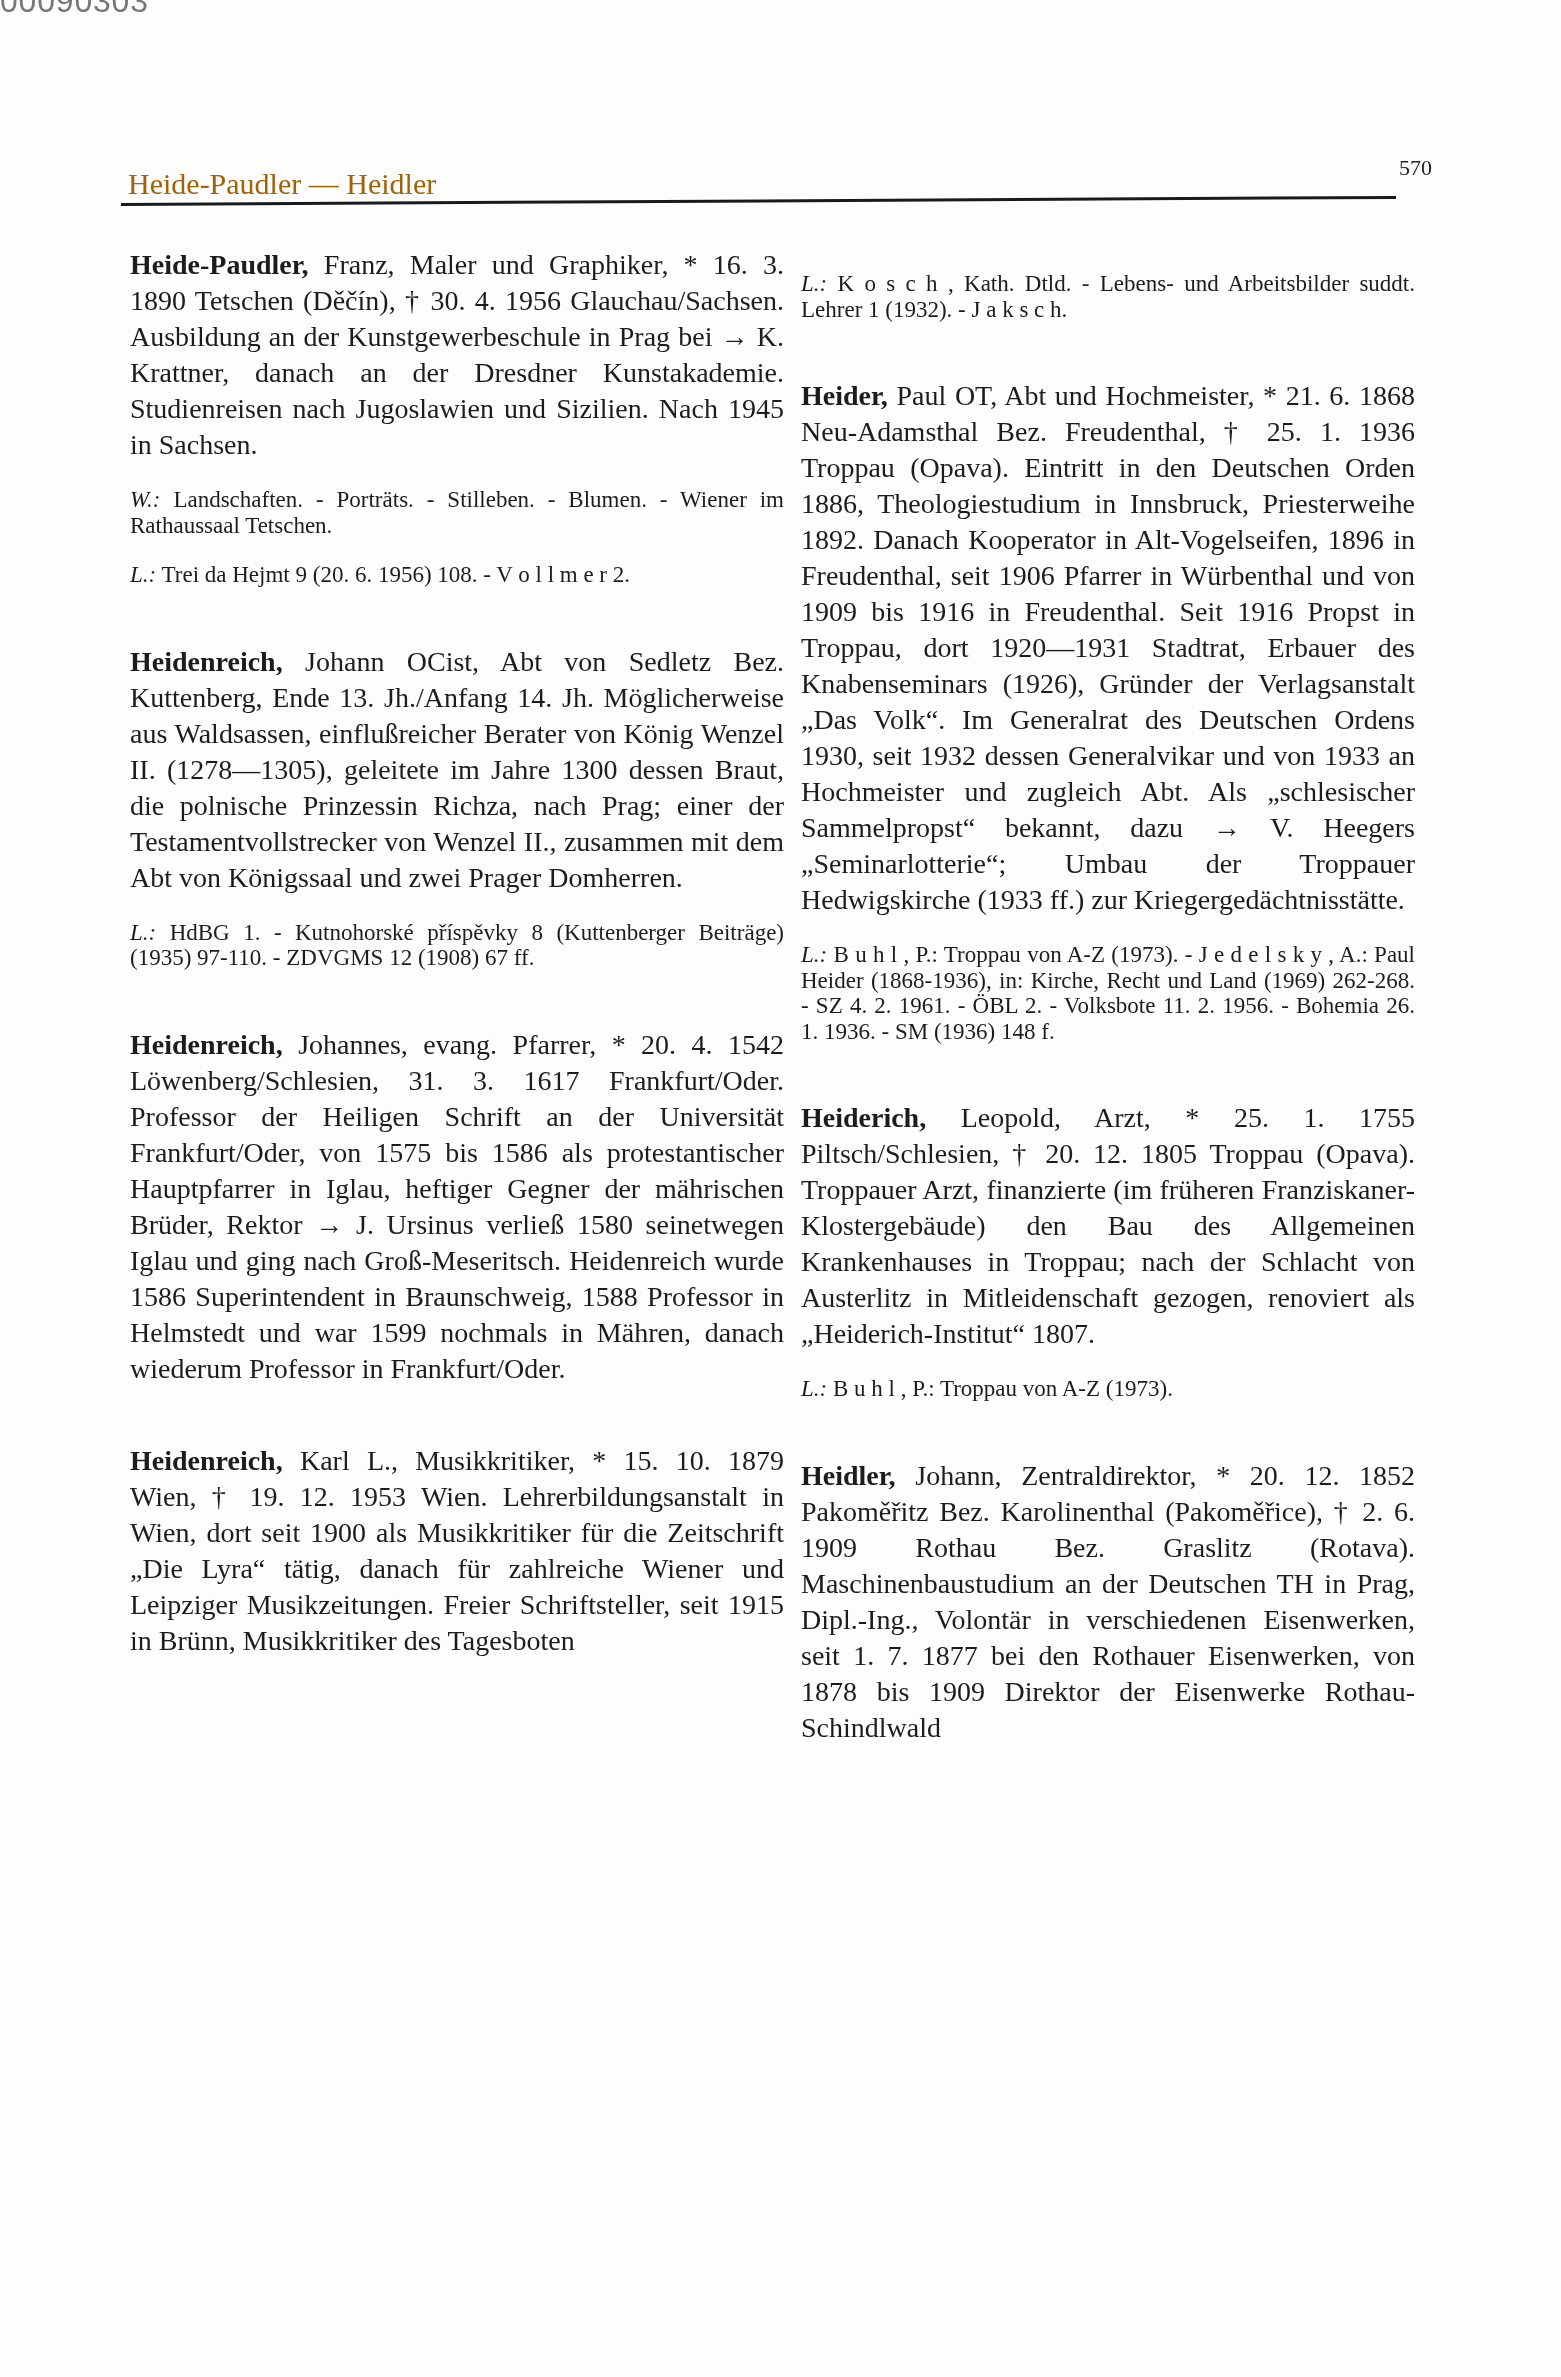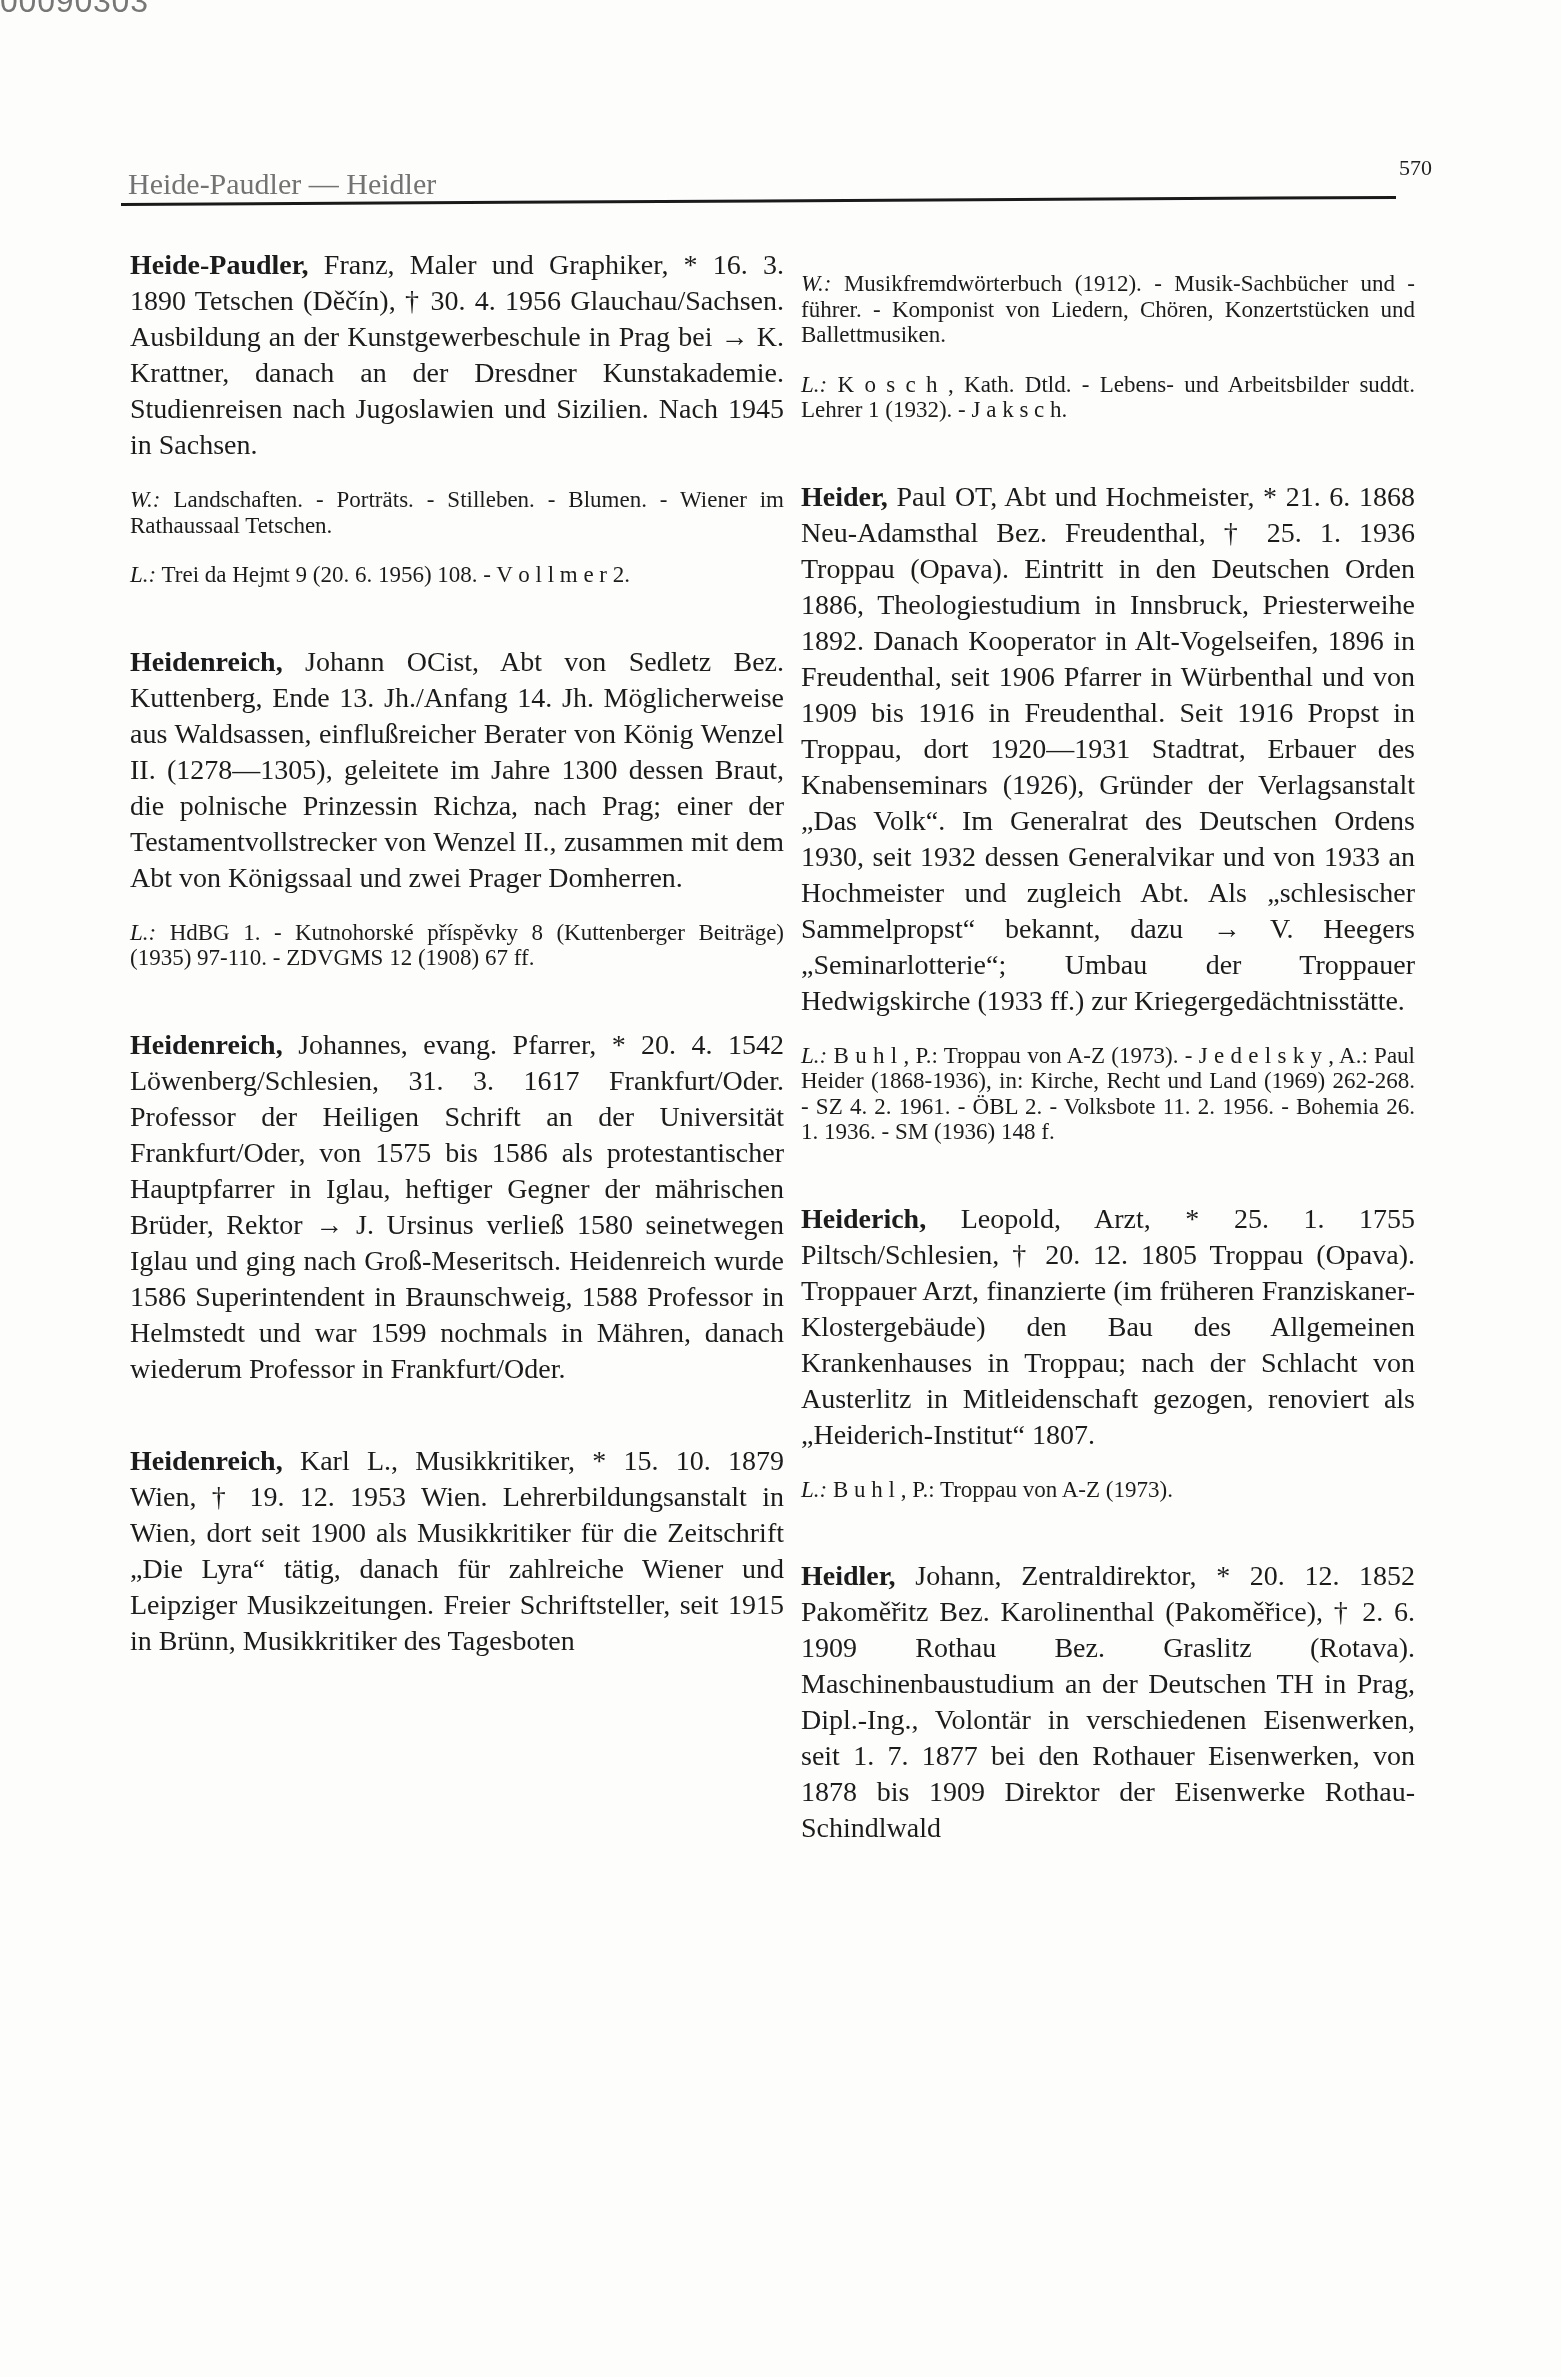--- a/index.html
+++ b/index.html
@@ -7,21 +7,21 @@
     width: 1561px; height: 2377px; position: relative; overflow: hidden;
     font-family: "Liberation Serif", "DejaVu Serif", serif; color: #1c1c1c;
   }
   .scan-id {
     position: absolute; left: 0; top: -17.5px;
     font-family: "Liberation Sans", "DejaVu Sans", sans-serif;
     font-size: 32px; color: #777; letter-spacing: 0.8px;
   }
   .running-head {
     position: absolute; left: 128px; top: 167px;
-    font-size: 30px; color: #737373;
+    font-size: 30px; color: #a16207;
   }
   .page-number {
     position: absolute; left: 1399px; top: 155px;
     font-size: 22px; color: #222;
   }
   .head-rule {
     position: absolute; left: 121px; top: 203px; width: 1275px; height: 3.2px;
     background: #1a1a1a; transform: rotate(-0.32deg); transform-origin: left center;
   }
   .col {
@@ -66,21 +66,20 @@
     <p class="body"><span class="lemma">Heidenreich,</span><span> Johannes, evang. Pfarrer, * 20. 4. 1542 Löwenberg/Schlesien, 31. 3. 1617 Frankfurt/Oder. Professor der Heiligen Schrift an der Universität Frankfurt/Oder, von 1575 bis 1586 als protestantischer Hauptpfarrer in Iglau, heftiger Gegner der mährischen Brüder, Rektor → J. Ursinus verließ 1580 seinetwegen Iglau und ging nach Groß-Meseritsch. Heidenreich wurde 1586 Superintendent in Braunschweig, 1588 Professor in Helmstedt und war 1599 nochmals in Mähren, danach wiederum Professor in Frankfurt/Oder.</span></p>
   </div>
   <div class="gap-large"></div>
   <div class="entry">
     <p class="body"><span class="lemma">Heidenreich,</span><span> Karl L., Musikkritiker, * 15. 10. 1879 Wien, † 19. 12. 1953 Wien. Lehrerbildungsanstalt in Wien, dort seit 1900 als Musikkritiker für die Zeitschrift „Die Lyra“ tätig, danach für zahlreiche Wiener und Leipziger Musikzeitungen. Freier Schriftsteller, seit 1915 in Brünn, Musikkritiker des Tagesboten</span></p>
   </div>
 </div>
 
 <div class="col col-right">
   <div class="entry">
-    <p class="ref"><span class="tag">W.:</span><span> Musikfremdwörterbuch (1912). - Musik-Sachbücher und -führer. - Komponist von Liedern, Chören, Konzertstücken und Ballettmusiken.</span></p>
     <p class="ref"><span class="tag">L.:</span><span> K o s c h , Kath. Dtld. - Lebens- und Arbeitsbilder suddt. Lehrer 1 (1932). - J a k s c h.</span></p>
   </div>
   <div class="gap-large"></div>
   <div class="entry">
     <p class="body"><span class="lemma">Heider,</span><span> Paul OT, Abt und Hochmeister, * 21. 6. 1868 Neu-Adamsthal Bez. Freudenthal, † 25. 1. 1936 Troppau (Opava). Eintritt in den Deutschen Orden 1886, Theologiestudium in Innsbruck, Priesterweihe 1892. Danach Kooperator in Alt-Vogelseifen, 1896 in Freudenthal, seit 1906 Pfarrer in Würbenthal und von 1909 bis 1916 in Freudenthal. Seit 1916 Propst in Troppau, dort 1920—1931 Stadtrat, Erbauer des Knabenseminars (1926), Gründer der Verlagsanstalt „Das Volk“. Im Generalrat des Deutschen Ordens 1930, seit 1932 dessen Generalvikar und von 1933 an Hochmeister und zugleich Abt. Als „schlesischer Sammelpropst“ bekannt, dazu → V. Heegers „Seminarlotterie“; Umbau der Troppauer Hedwigskirche (1933 ff.) zur Kriegergedächtnisstätte.</span></p>
     <p class="ref"><span class="tag">L.:</span><span> B u h l , P.: Troppau von A-Z (1973). - J e d e l s k y , A.: Paul Heider (1868-1936), in: Kirche, Recht und Land (1969) 262-268. - SZ 4. 2. 1961. - ÖBL 2. - Volksbote 11. 2. 1956. - Bohemia 26. 1. 1936. - SM (1936) 148 f.</span></p>
   </div>
   <div class="gap-large"></div>
   <div class="entry">
     <p class="body"><span class="lemma">Heiderich,</span><span> Leopold, Arzt, * 25. 1. 1755 Piltsch/Schlesien, † 20. 12. 1805 Troppau (Opava). Troppauer Arzt, finanzierte (im früheren Franziskaner-Klostergebäude) den Bau des Allgemeinen Krankenhauses in Troppau; nach der Schlacht von Austerlitz in Mitleidenschaft gezogen, renoviert als „Heiderich-Institut“ 1807.</span></p>

